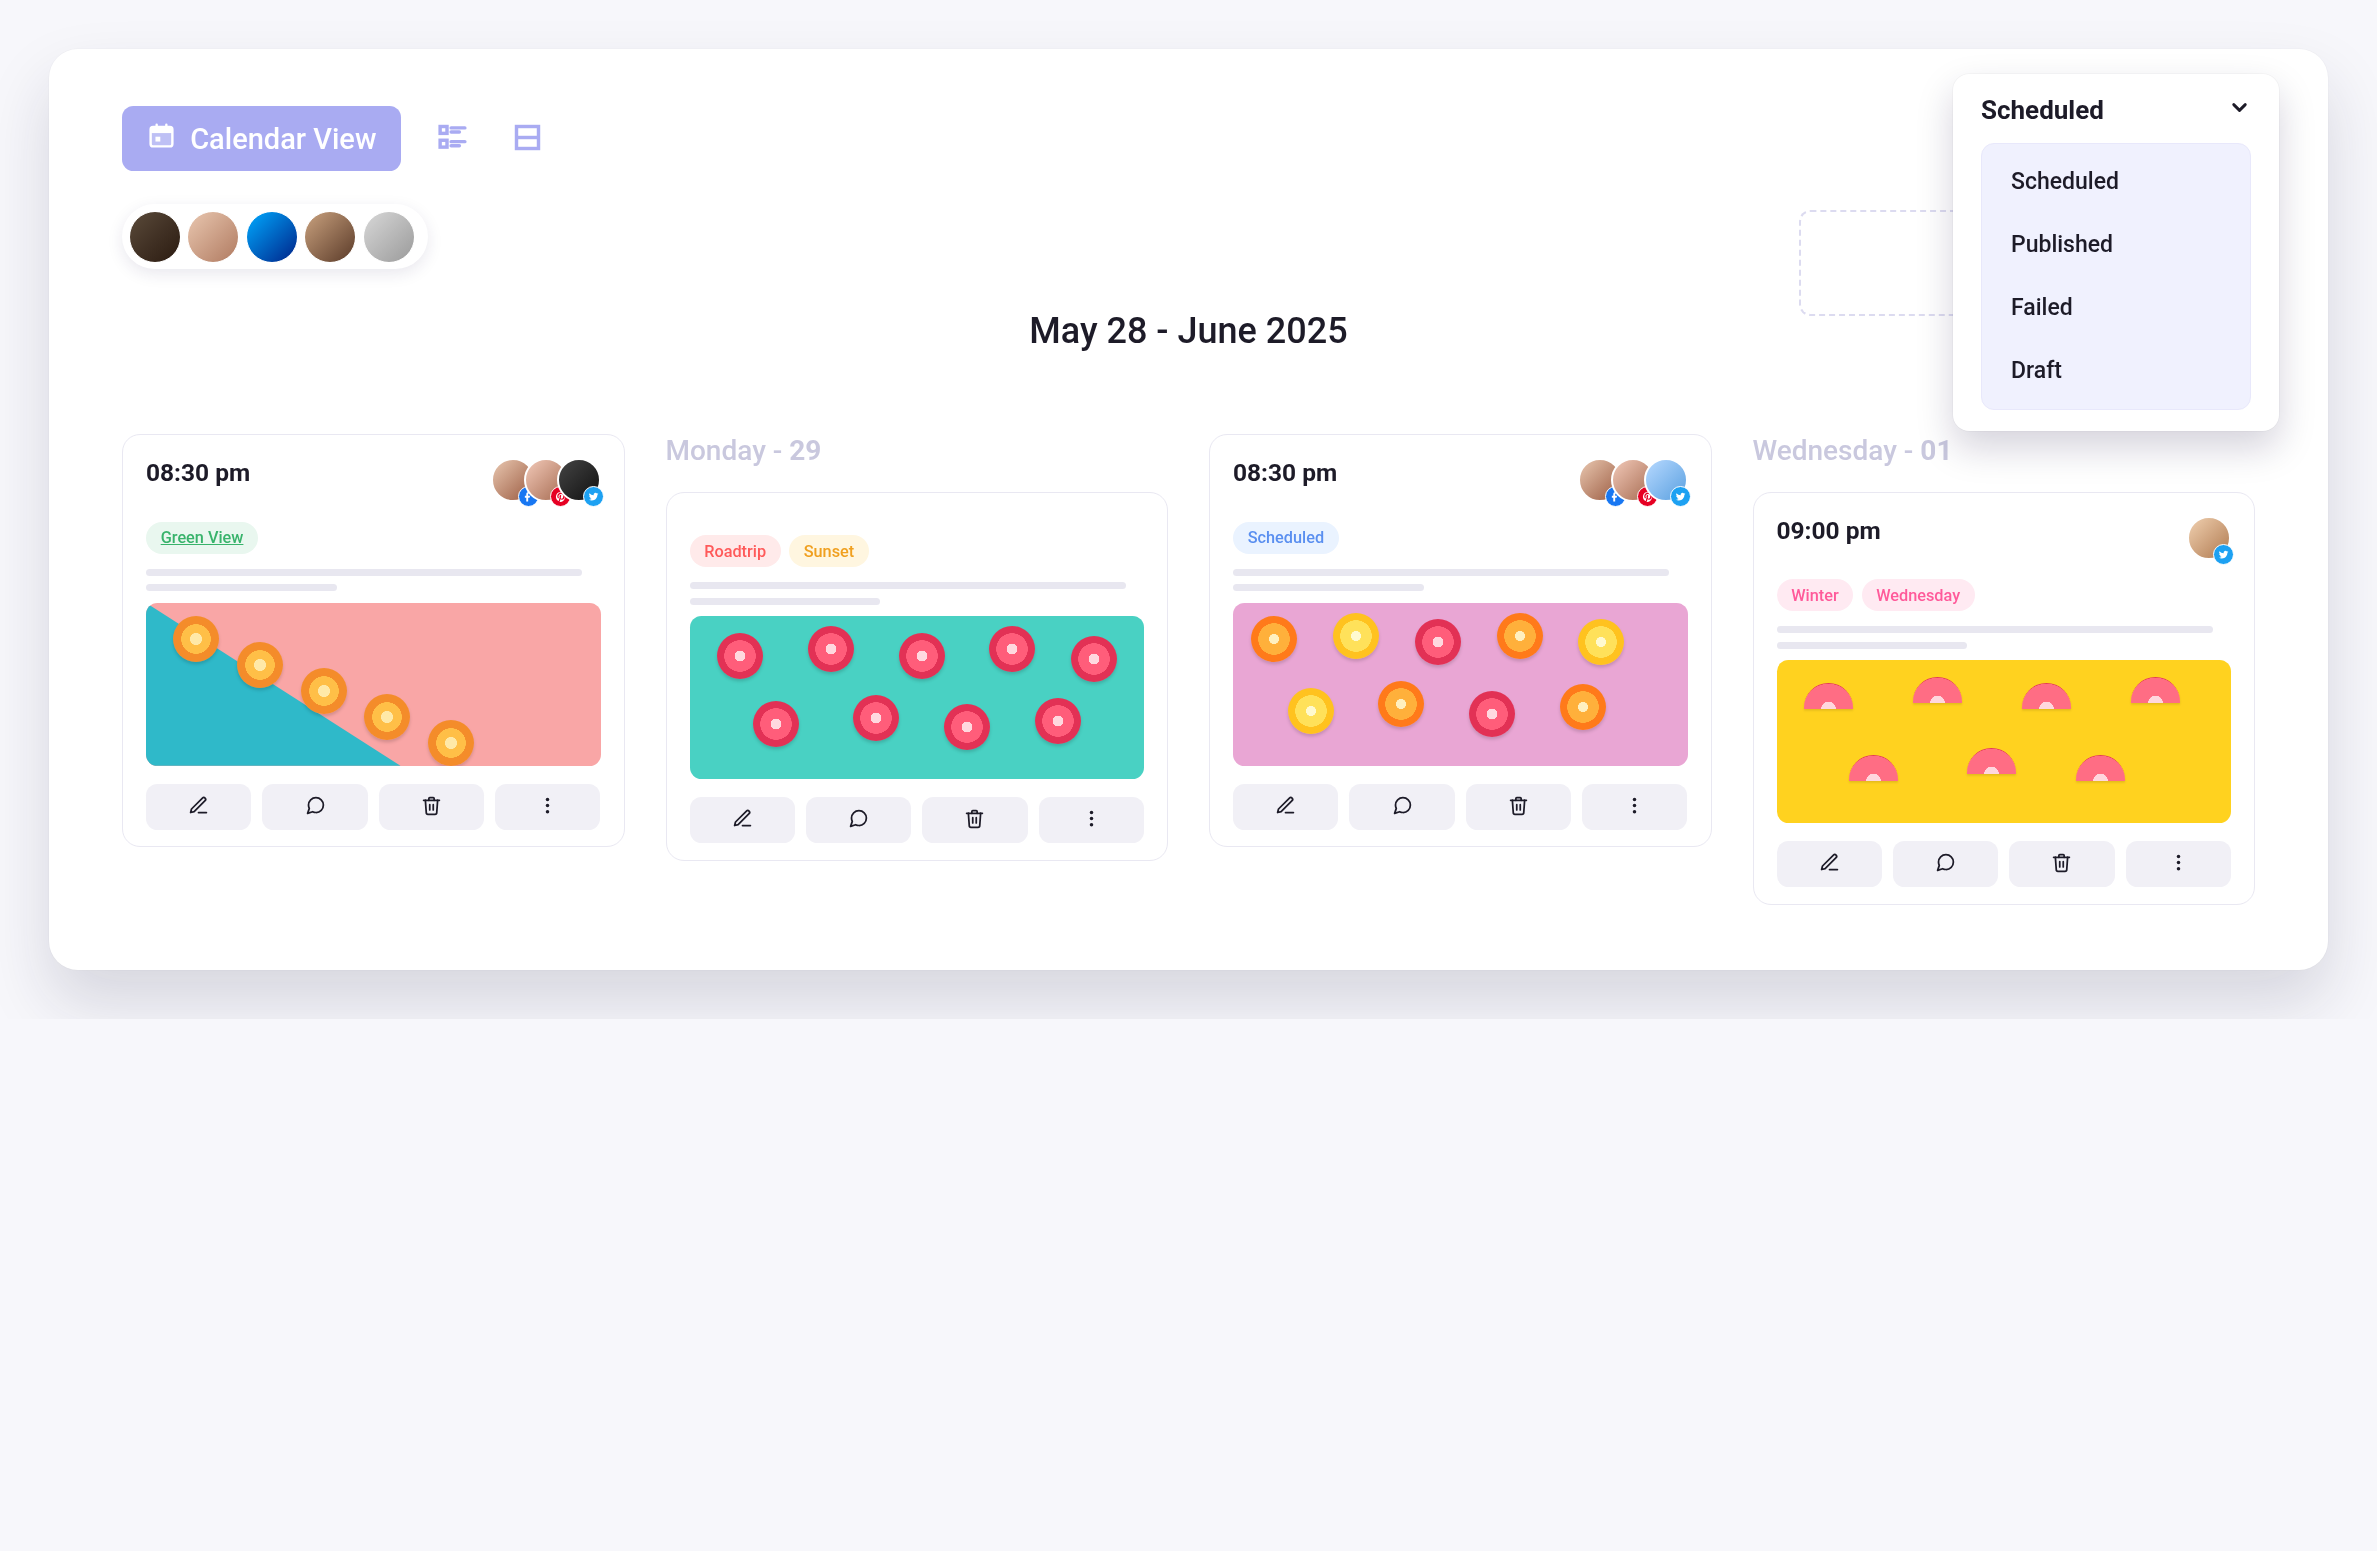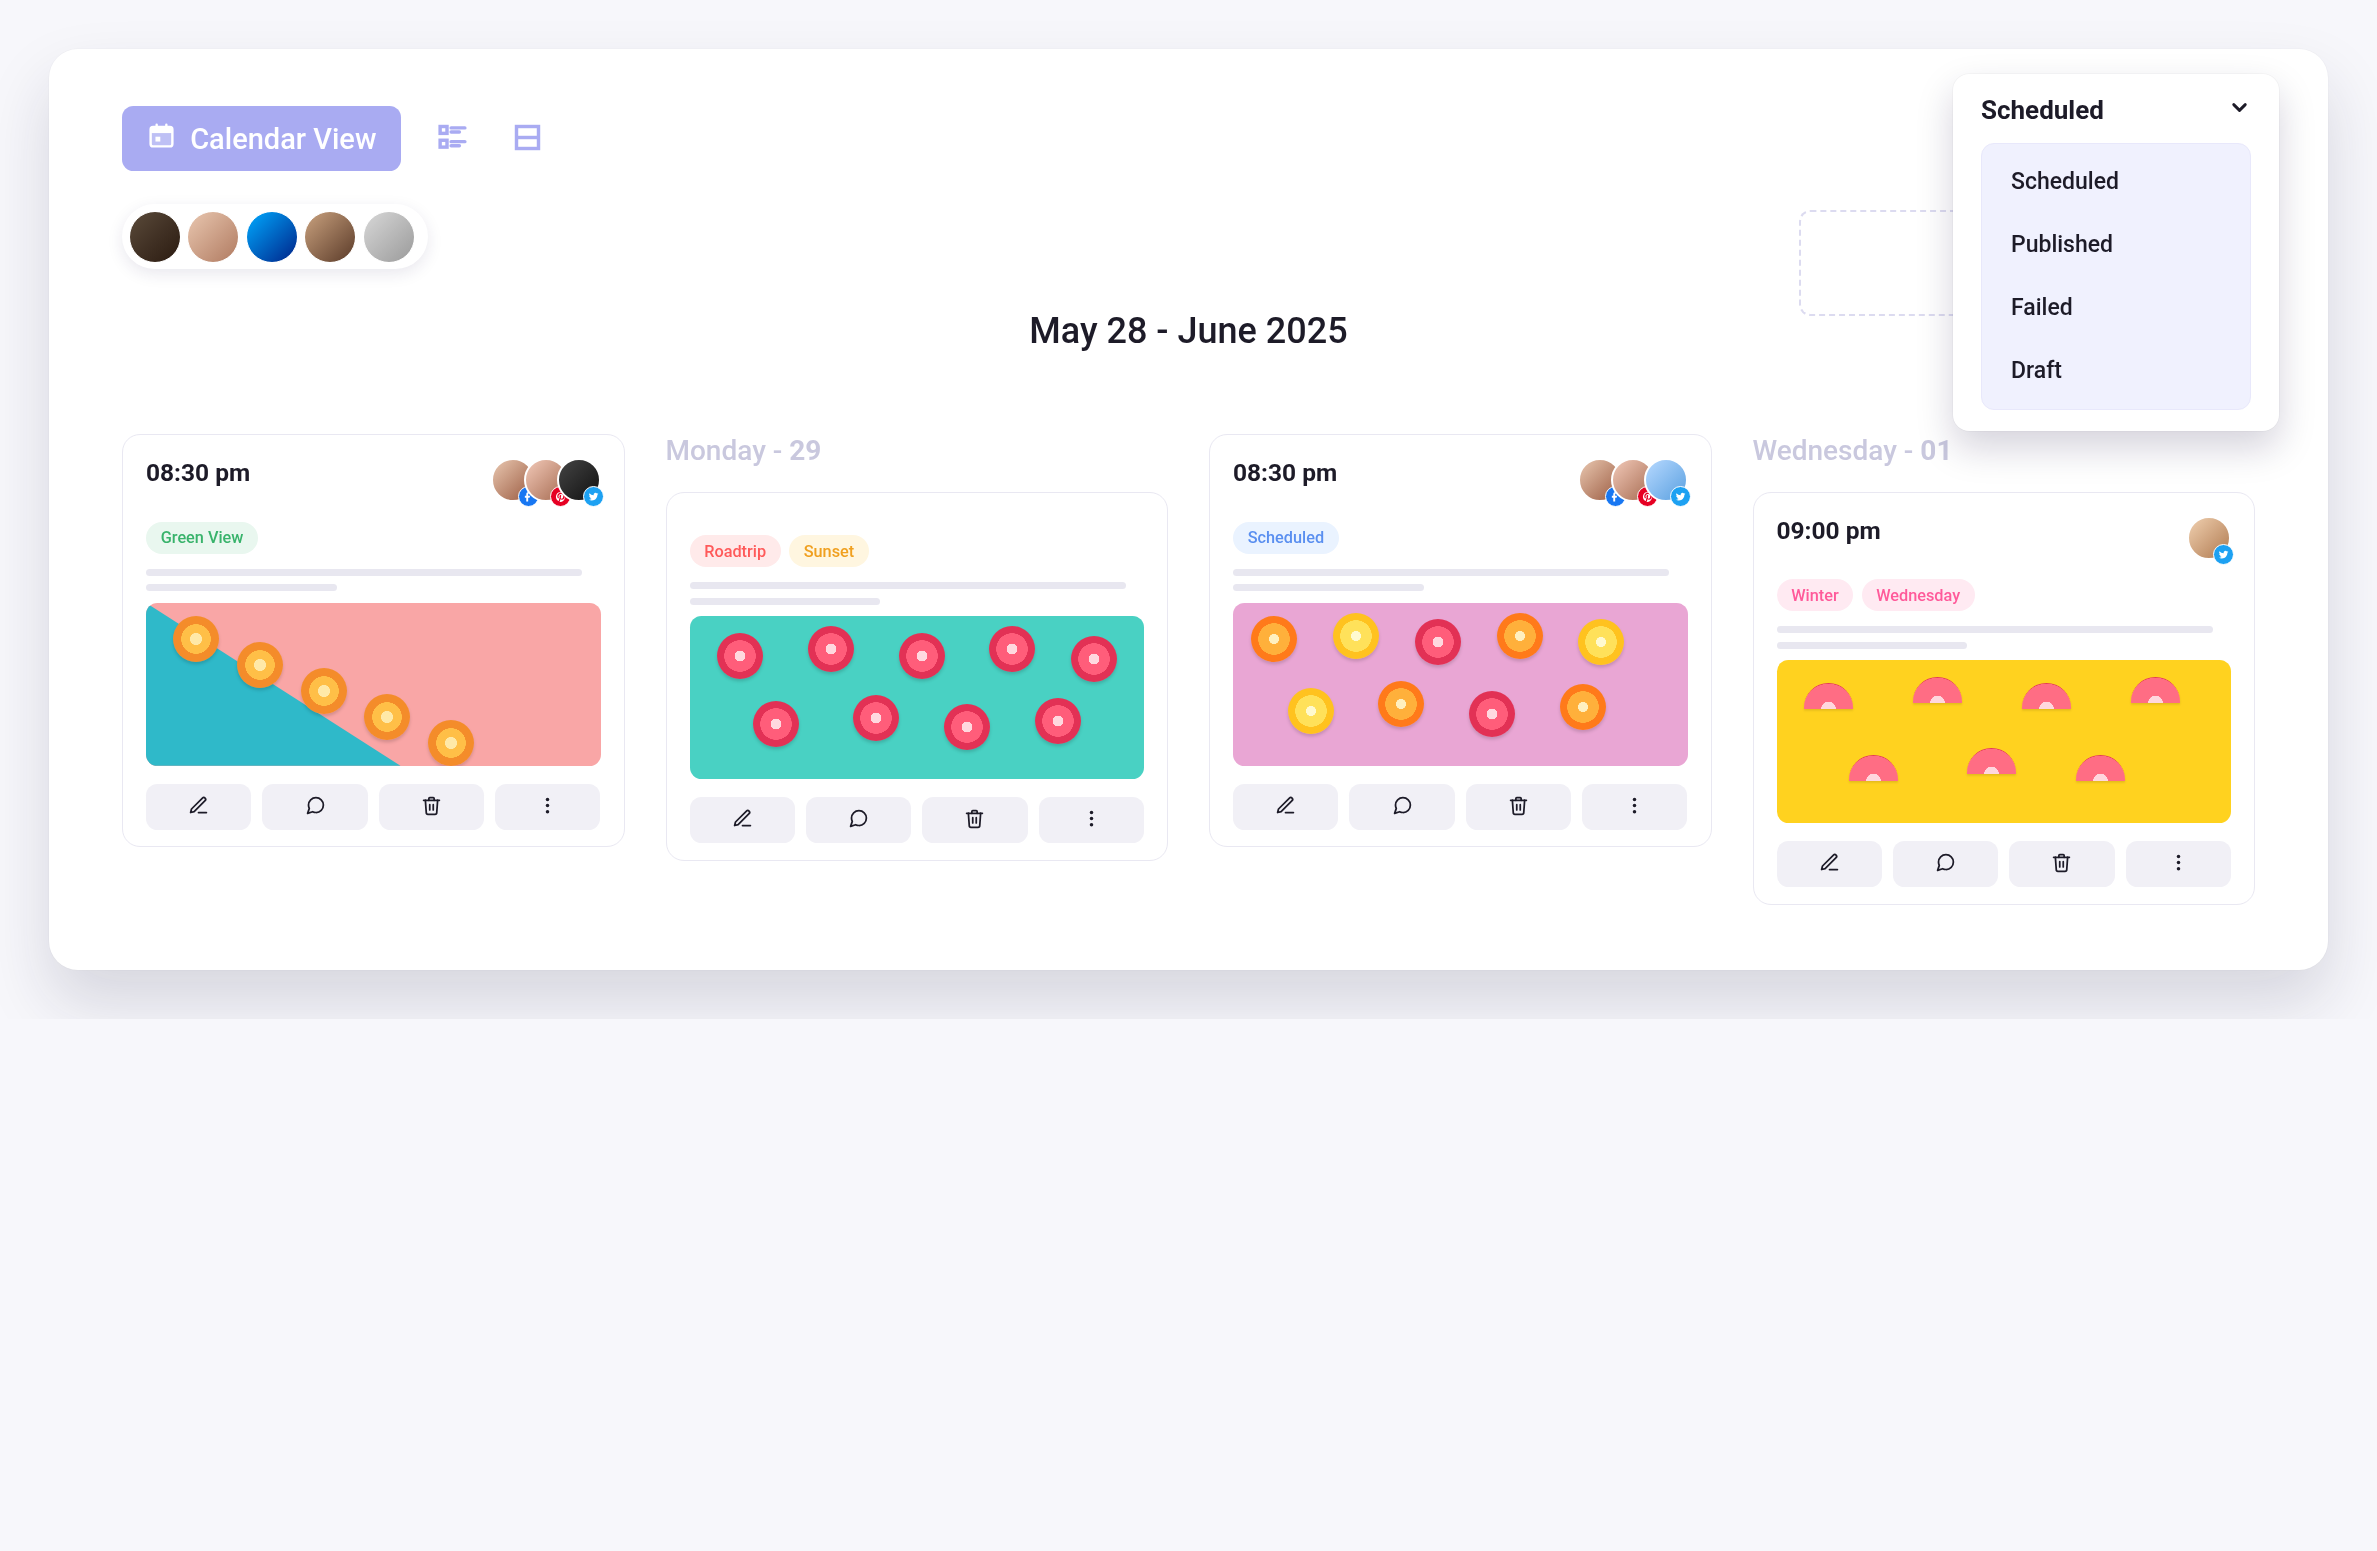--- a/index.html
+++ b/index.html
@@ -258,21 +258,21 @@
                 <span class="c c3"></span>
                 <span class="badge tw">
                   <svg viewBox="0 0 24 24" fill="#fff">
                     <path d="M22 5.9a8 8 0 0 1-2.3.6 4 4 0 0 0 1.8-2.2 8 8 0 0 1-2.6 1 4 4 0 0 0-6.9 3.7A11.4 11.4 0 0 1 3 4.8a4 4 0 0 0 1.3 5.4 4 4 0 0 1-1.8-.5v.1a4 4 0 0 0 3.2 4 4 4 0 0 1-1.8.1 4 4 0 0 0 3.8 2.8A8.1 8.1 0 0 1 2 18.4 11.4 11.4 0 0 0 8.2 20c7.4 0 11.5-6.2 11.5-11.5v-.5A8 8 0 0 0 22 5.9Z"></path>
                   </svg>
                 </span>
               </span>
             </div>
         </div>
         <div class="tags" id="tags-0">
-            <span class="tag" style="background: rgb(233, 247, 239); color: rgb(56, 179, 107);">Green View</span>
+            <span class="tag" style="background: rgb(233, 247, 239); color: rgb(56, 179, 107); text-decoration: underline;">Green View</span>
           </div>
         <div class="skel">
             <div class="l1"></div>
             <div class="l2"></div>
           </div>
         <div class="thumb thumb1">
           <div class="half"></div>
           <div class="slice" style="left:6%;top:8%"></div>
           <div class="slice" style="left:20%;top:24%"></div>
           <div class="slice" style="left:34%;top:40%"></div>

